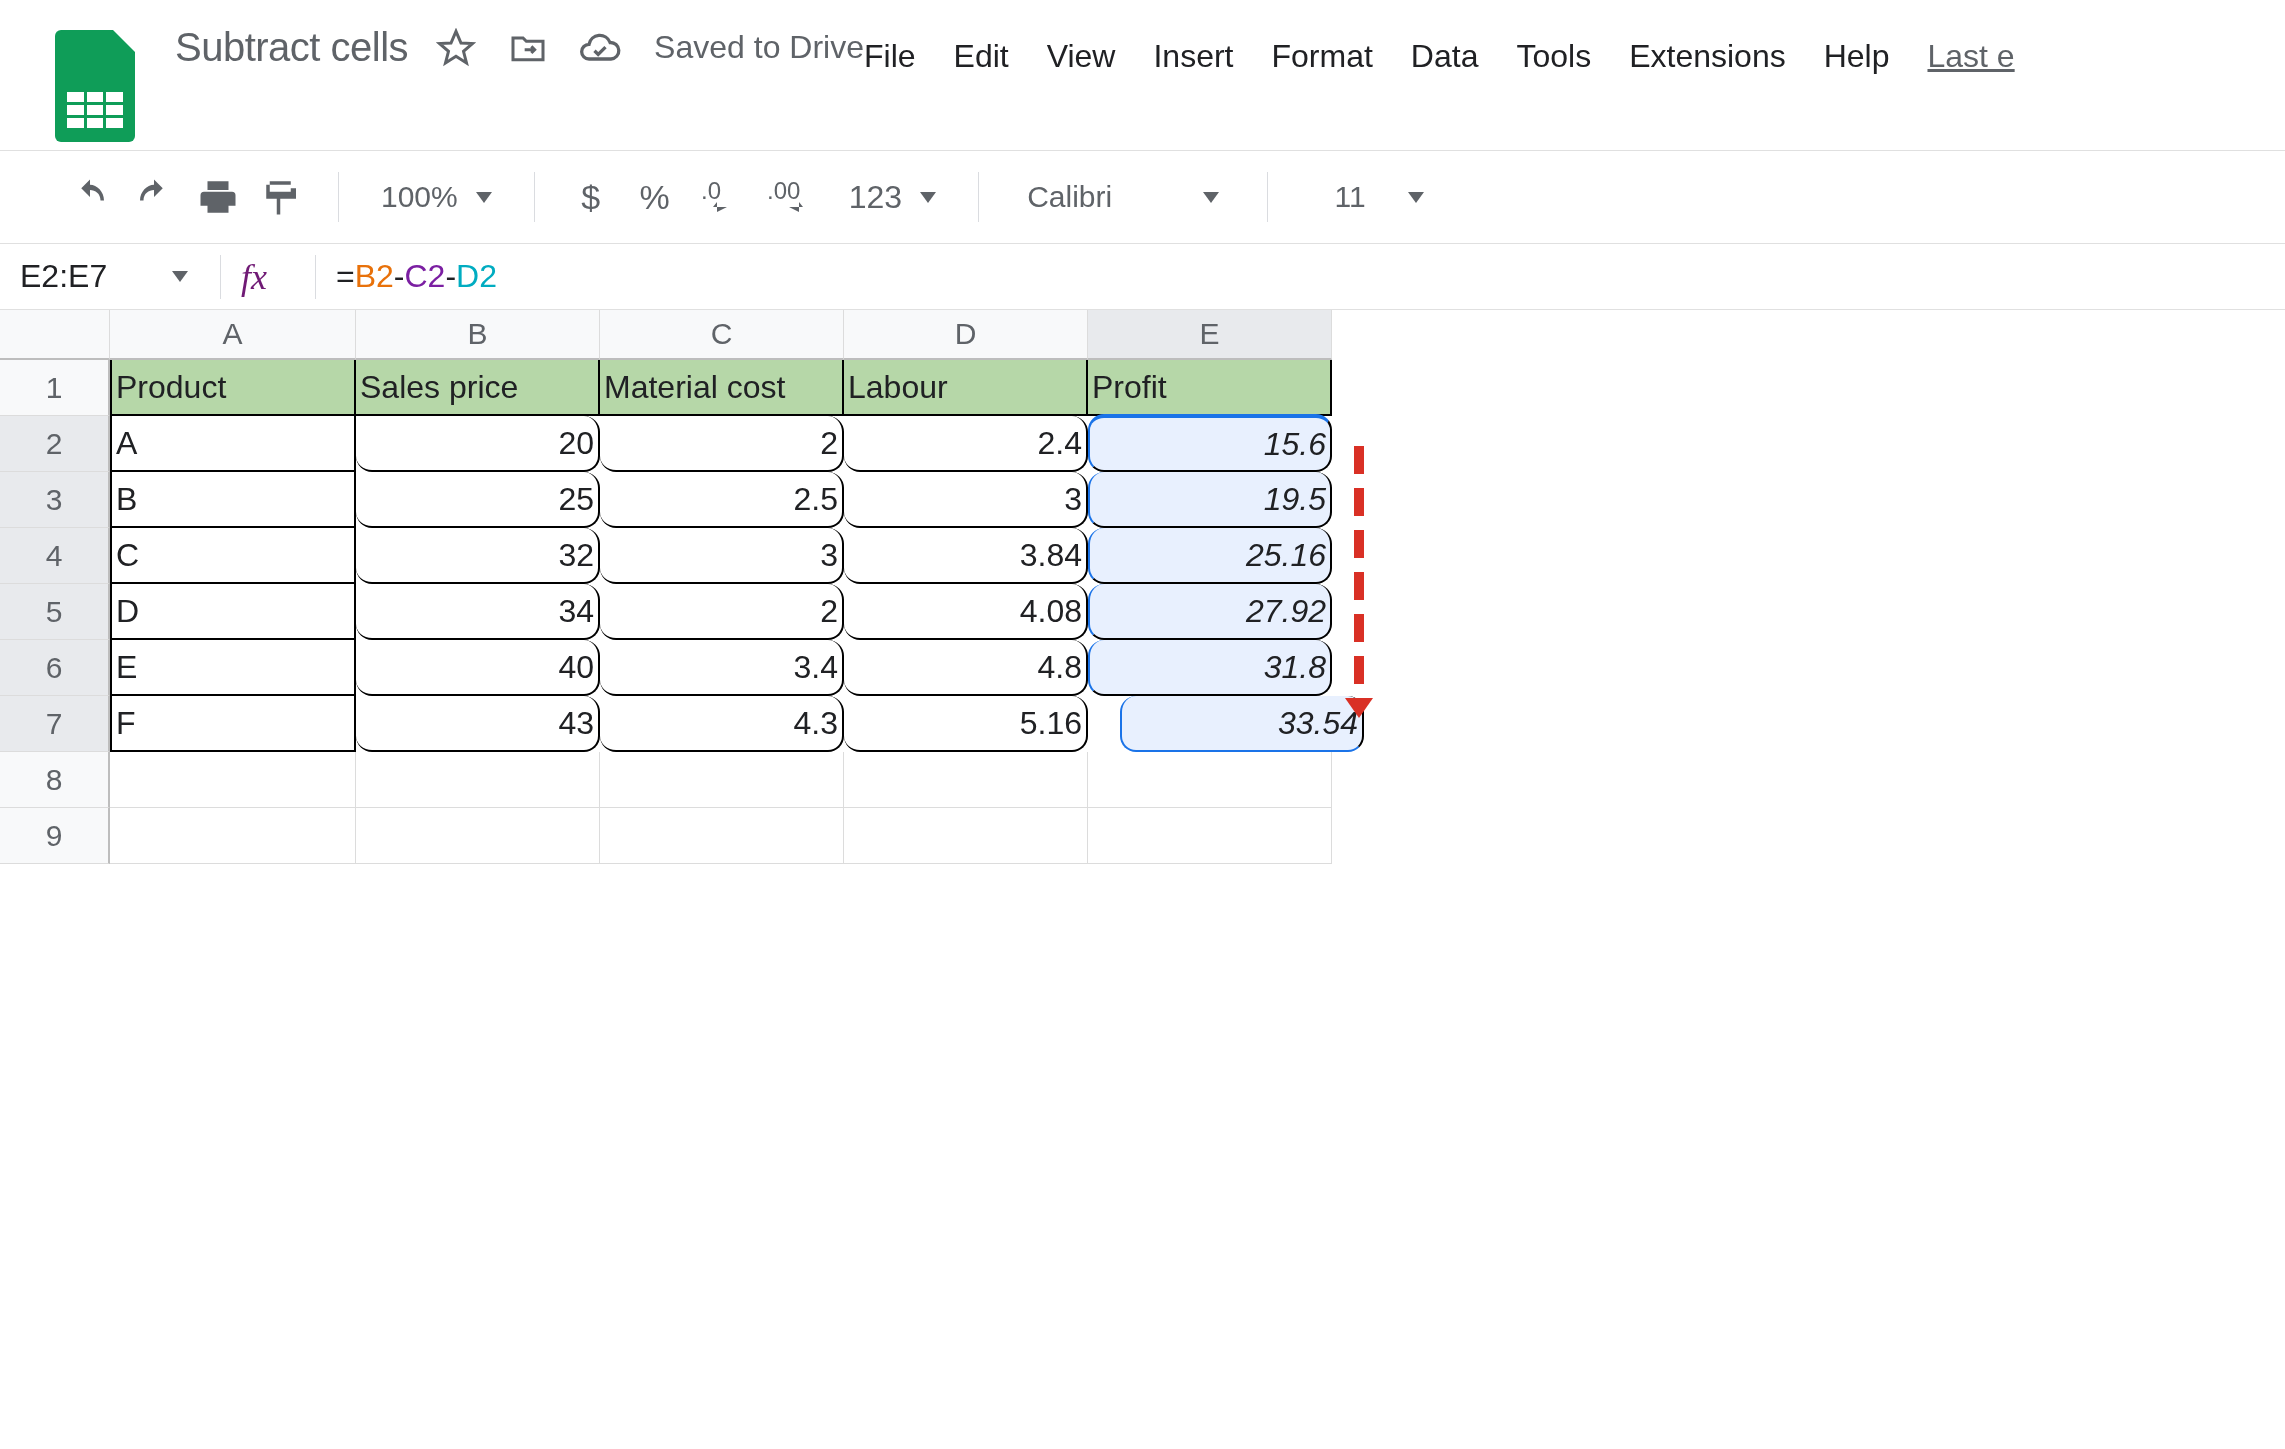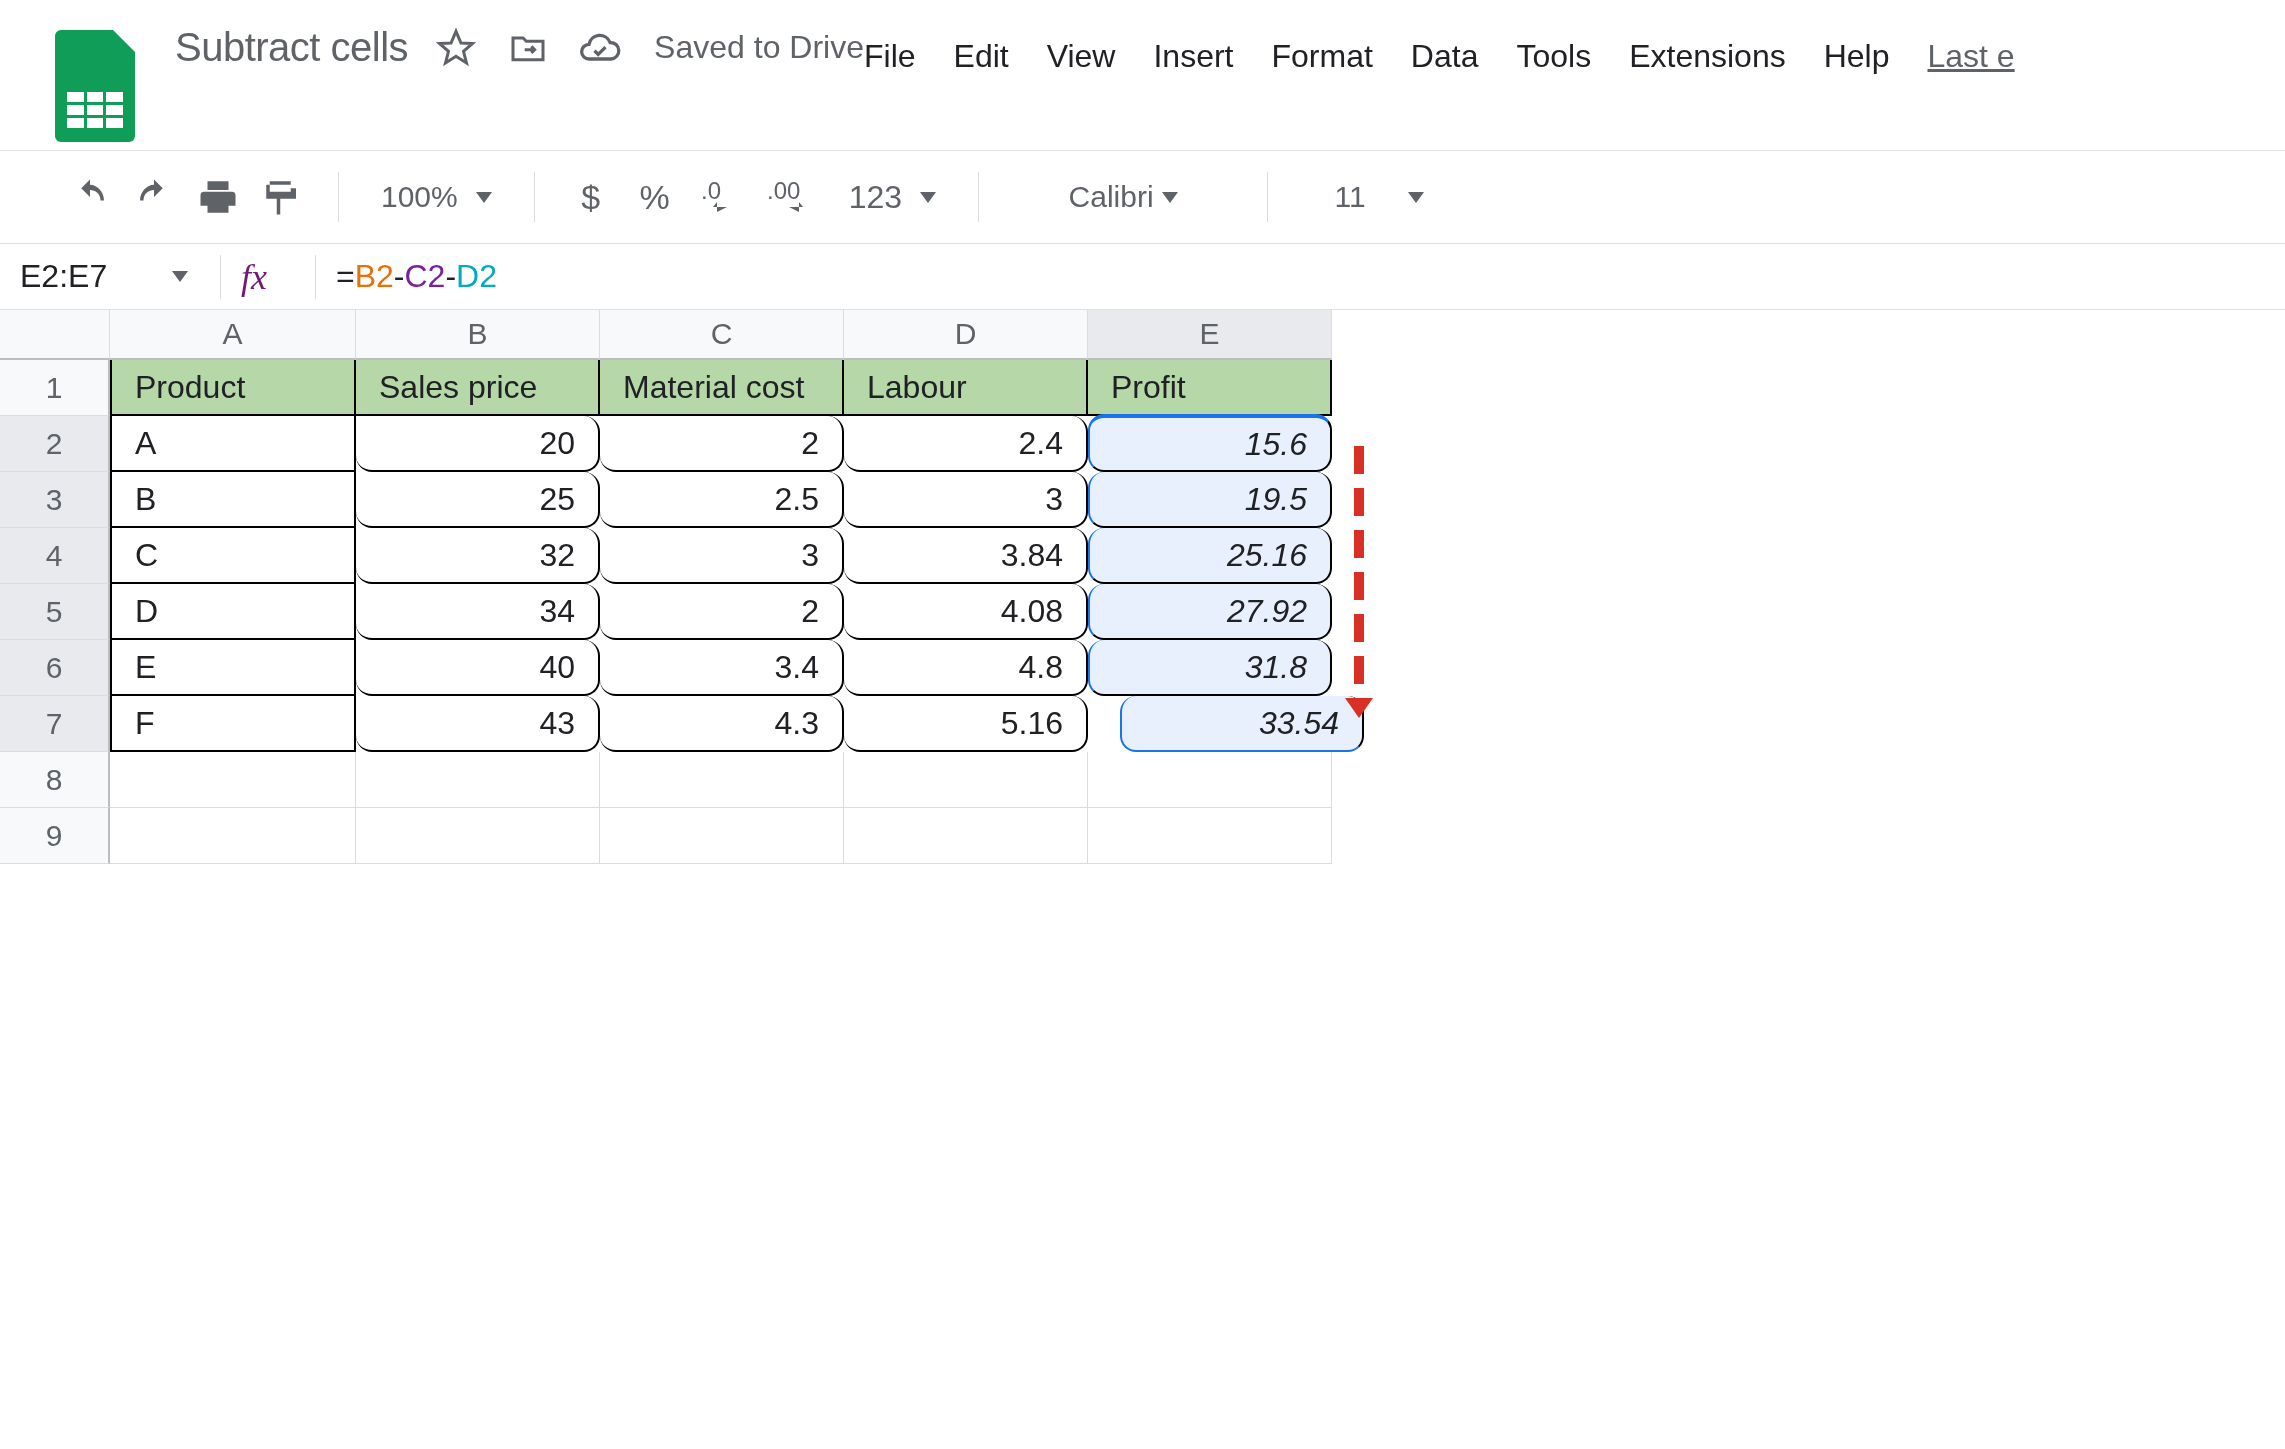--- a/index.html
+++ b/index.html
@@ -29,21 +29,21 @@
   .menubar { display:flex; gap: 38px; margin-top: 18px; font-size: 32px; color: #202124; }
   .menubar span { cursor:pointer; }
   .menubar .last-edit { color:#5f6368; text-decoration: underline; }
 
   
   .toolbar { height: 94px; display:flex; align-items:center; padding-left: 68px; border-top: 1px solid #e0e0e0; border-bottom: 1px solid #e0e0e0; gap: 20px; color:#5f6368; font-size: 30px; }
   .tb-btn { display:flex; align-items:center; justify-content:center; min-width:44px; height:44px; }
   .tb-sep { width:1px; height:50px; background:#dadce0; margin: 0 14px; }
   .tb-text { display:flex; align-items:center; gap:10px; padding: 0 8px; }
   .tb-dropdown-arrow { width:0;height:0;border-left:8px solid transparent;border-right:8px solid transparent;border-top:11px solid #5f6368; margin-left:8px;}
-  .font-select { width: 220px; display:flex; align-items:center; justify-content:center; padding: 0 14px; }
+  .font-select { width: 220px; display:flex; align-items:center; justify-content:space-between; padding: 0 14px; }
 
   
   .formula-bar { height: 66px; display:flex; align-items:center; border-bottom: 1px solid #e0e0e0; padding-left: 20px; font-size: 32px; }
   .name-box { width: 180px; display:flex; align-items:center; justify-content:space-between; padding: 0 12px 0 0; color:#202124; }
   .fx-sep { width:1px; height:44px; background:#dadce0; margin: 0 20px; }
   .fx-sym { font-style: italic; color:#701a75; font-size: 36px; margin-right: 28px; font-family: serif; }
   .formula-content { display:flex; align-items:center; font-size:32px; }
   .formula-eq { color:#202124; }
   .ref-b2 { color:#e8710a; }
   .ref-c2 { color:#7b1fa2; }
@@ -54,21 +54,21 @@
   .col-headers { display:flex; height:50px; }
   .corner { width:110px; background:#f8f9fa; border-right:1px solid #dcdcdc; border-bottom:2px solid #bdbdbd; }
   .ch { flex:0 0 auto; background:#f8f9fa; border-right:1px solid #dcdcdc; border-bottom:2px solid #bdbdbd; display:flex; align-items:center; justify-content:center; color:#5f6368; font-size:30px; }
   .ch.E   { background:#e8eaed; }
   .wA { width:246px; } .wB { width:244px; } .wC { width:244px; } .wD { width:244px; } .wE { width:244px; }
 
   .rows { }
   .row { display:flex; height:56px; }
   .rh { width:110px; background:#f8f9fa; border-right:2px solid #bdbdbd; border-bottom:1px solid #dcdcdc; display:flex; align-items:center; justify-content:center; color:#5f6368; font-size:30px; }
   .rh.sel { background:#e8eaed; }
-  .cell { flex:0 0 auto; border-right:1px solid #dcdcdc; border-bottom:1px solid #dcdcdc; display:flex; align-items:center; padding: 0 23px; font-size:32px; color:#202124; background:#fff; position:relative;}
+  .cell { flex:0 0 auto; border-right:1px solid #dcdcdc; border-bottom:1px solid #dcdcdc; display:flex; align-items:center; padding: 0 4px; font-size:32px; color:#202124; background:#fff; position:relative;}
   .cell.right { justify-content:flex-end;border-radius:16px; }
 
   .hdr-cell { background:#b6d7a8 !important; border-right:2px solid #000 !important; border-bottom:2px solid #000 !important; font-size:32px; }
   .hdr-cell.firstcol { border-left:2px solid #000; }
   .data-row .cell.bordered { border-right:2px solid #000; border-bottom:2px solid #000; }
   .data-row .cell.bordered.firstcol { border-left:2px solid #000; }
 
   .cell.Ecell { background:#e8f0fe; border-right:2px solid #1a73e8;font-style:italic; }
   .cell.Ecell.top-sel { border-top:4px solid #1a73e8; margin-top:-2px; height:58px; }
   .cell.Ecell.bottom-sel { border-bottom:2px solid #1a73e8;margin-left:32px; }

